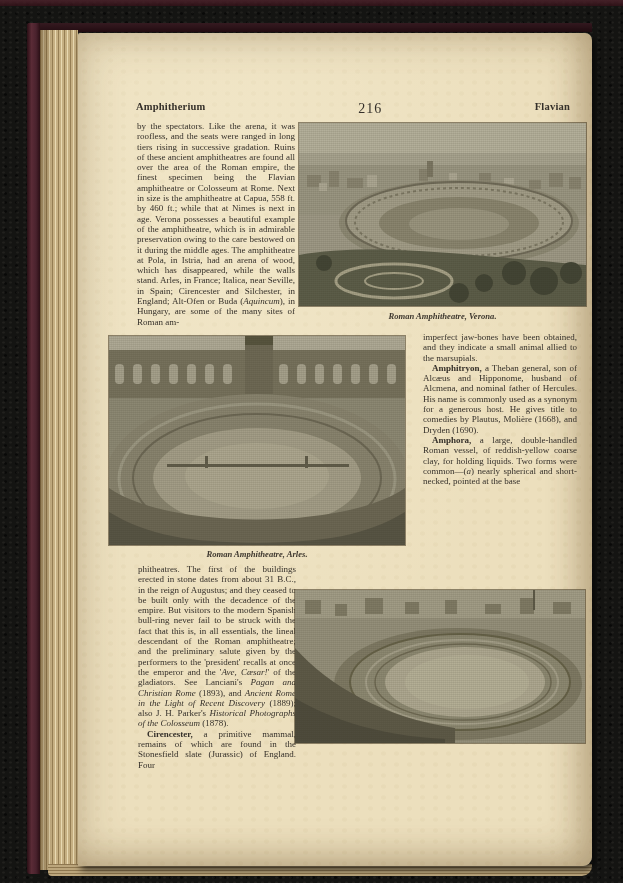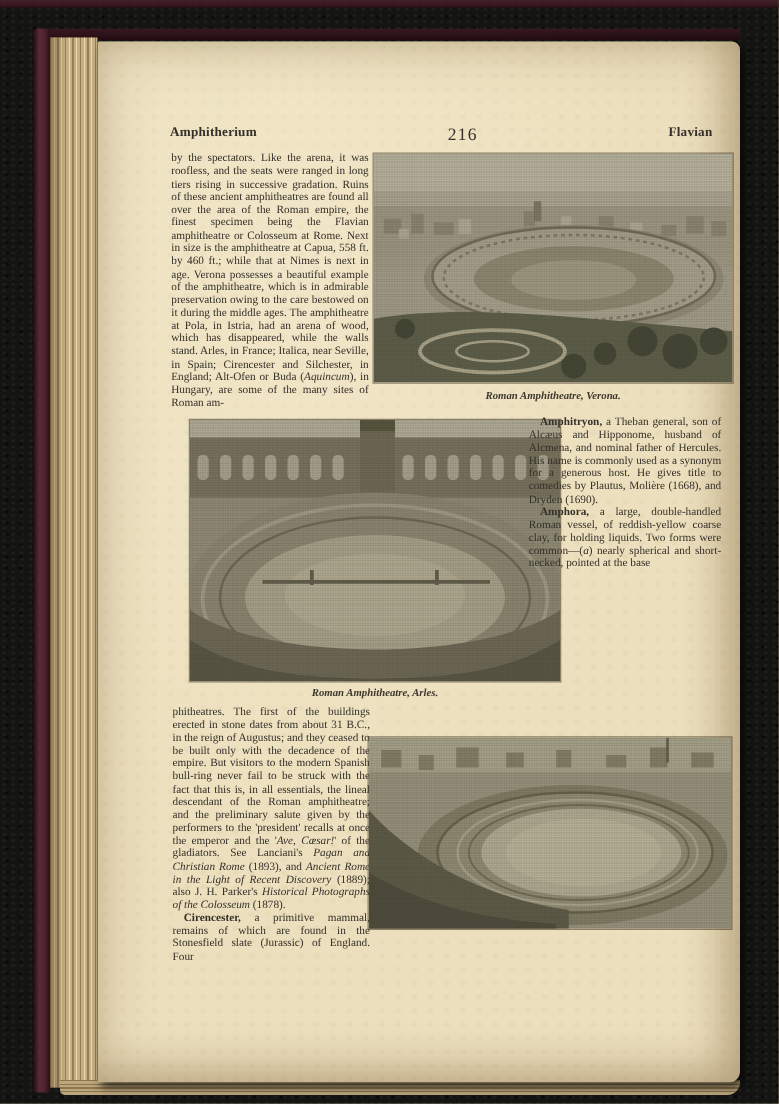--- a/index.html
+++ b/index.html
@@ -62,21 +62,21 @@
   .photo svg{display:block;width:100%;height:100%;}
   .photo::after{content:"";position:absolute;inset:0;
     background-image:
       repeating-linear-gradient(0deg, rgba(45,40,22,.08) 0 1px, rgba(0,0,0,0) 1px 2px),
       repeating-linear-gradient(90deg, rgba(45,40,22,.05) 0 1px, rgba(0,0,0,0) 1px 2px);
     background-color:rgba(118,104,62,.07);}
   figcaption{font-style:italic;font-size:8.6px;text-align:center;color:#3e382f;}
   .fig-verona{left:221px;top:90px;width:287px;}
   .fig-verona .photo{height:183px;}
   .fig-verona figcaption{margin-top:5px;}
-  .fig-arles{left:31px;top:303px;width:296px;margin-left:43px;}
+  .fig-arles{left:31px;top:303px;width:296px;}
   .fig-arles .photo{height:209px;}
   .fig-arles figcaption{margin-top:4px;}
   .fig-nimes{left:217px;top:557px;width:290px;}
   .fig-nimes .photo{height:153px;}
   .fig-nimes figcaption{margin-top:6px;}
 </style>
 </head>
 <body>
 
 <div class="abs board-top-line"></div>
@@ -178,20 +178,21 @@
         <rect x="196" y="120" width="3" height="12" fill="#5f5c4c"></rect>
         <path d="M0,209 L0,152 C60,194 236,194 296,152 L296,209 Z" fill="#6b6756"></path>
         <path d="M0,209 L0,176 C40,200 80,206 148,207 L148,209 Z" fill="#565345"></path>
         <path d="M296,209 L296,176 C256,200 216,206 148,207 L148,209 Z" fill="#565345"></path>
       </svg>
     </div>
     <figcaption>Roman Amphitheatre, Arles.</figcaption>
   </figure>
 
   <div class="abs col col-right">
+    <p class="para"><span>imperfect jaw-bones have been obtained, and they indicate a small animal allied to the marsupials.</span></p>
     <p class="para indent"><span class="f-b">Amphitryon,</span><span> a Theban general, son of Alcæus and Hipponome, husband of Alcmena, and nominal father of Hercules.  His name is commonly used as a synonym for a generous host.  He gives title to comedies by Plautus, Molière (1668), and Dryden (1690).</span></p>
     <p class="para indent"><span class="f-b">Amphora,</span><span> a large, double-handled Roman vessel, of reddish-yellow coarse clay, for holding liquids.  Two forms were common—(</span><span class="f-i">a</span><span>) nearly spherical and short-necked, pointed at the base</span></p>
   </div>
 
   <div class="abs col col-bottom-left">
     <p class="para"><span>phitheatres.  The first of the buildings erected in stone dates from about 31 </span><span class="f-sc">B.C.</span><span>, in the reign of Augustus; and they ceased to be built only with the decadence of the empire.  But visitors to the modern Spanish bull-ring never fail to be struck with the fact that this is, in all essentials, the lineal descendant of the Roman amphitheatre; and the preliminary salute given by the performers to the 'president' recalls at once the emperor and the '</span><span class="f-i">Ave, Cæsar!</span><span>' of the gladiators.  See Lanciani's </span><span class="f-i">Pagan and Christian Rome</span><span> (1893), and </span><span class="f-i">Ancient Rome in the Light of Recent Discovery</span><span> (1889); also J. H. Parker's </span><span class="f-i">Historical Photographs of the Colosseum</span><span> (1878).</span></p>
     <p class="para indent"><span class="f-b">Cirencester,</span><span> a primitive mammal, remains of which are found in the Stonesfield slate (Jurassic) of England.  Four</span></p>
   </div>
 
   <figure class="abs fig-nimes">

